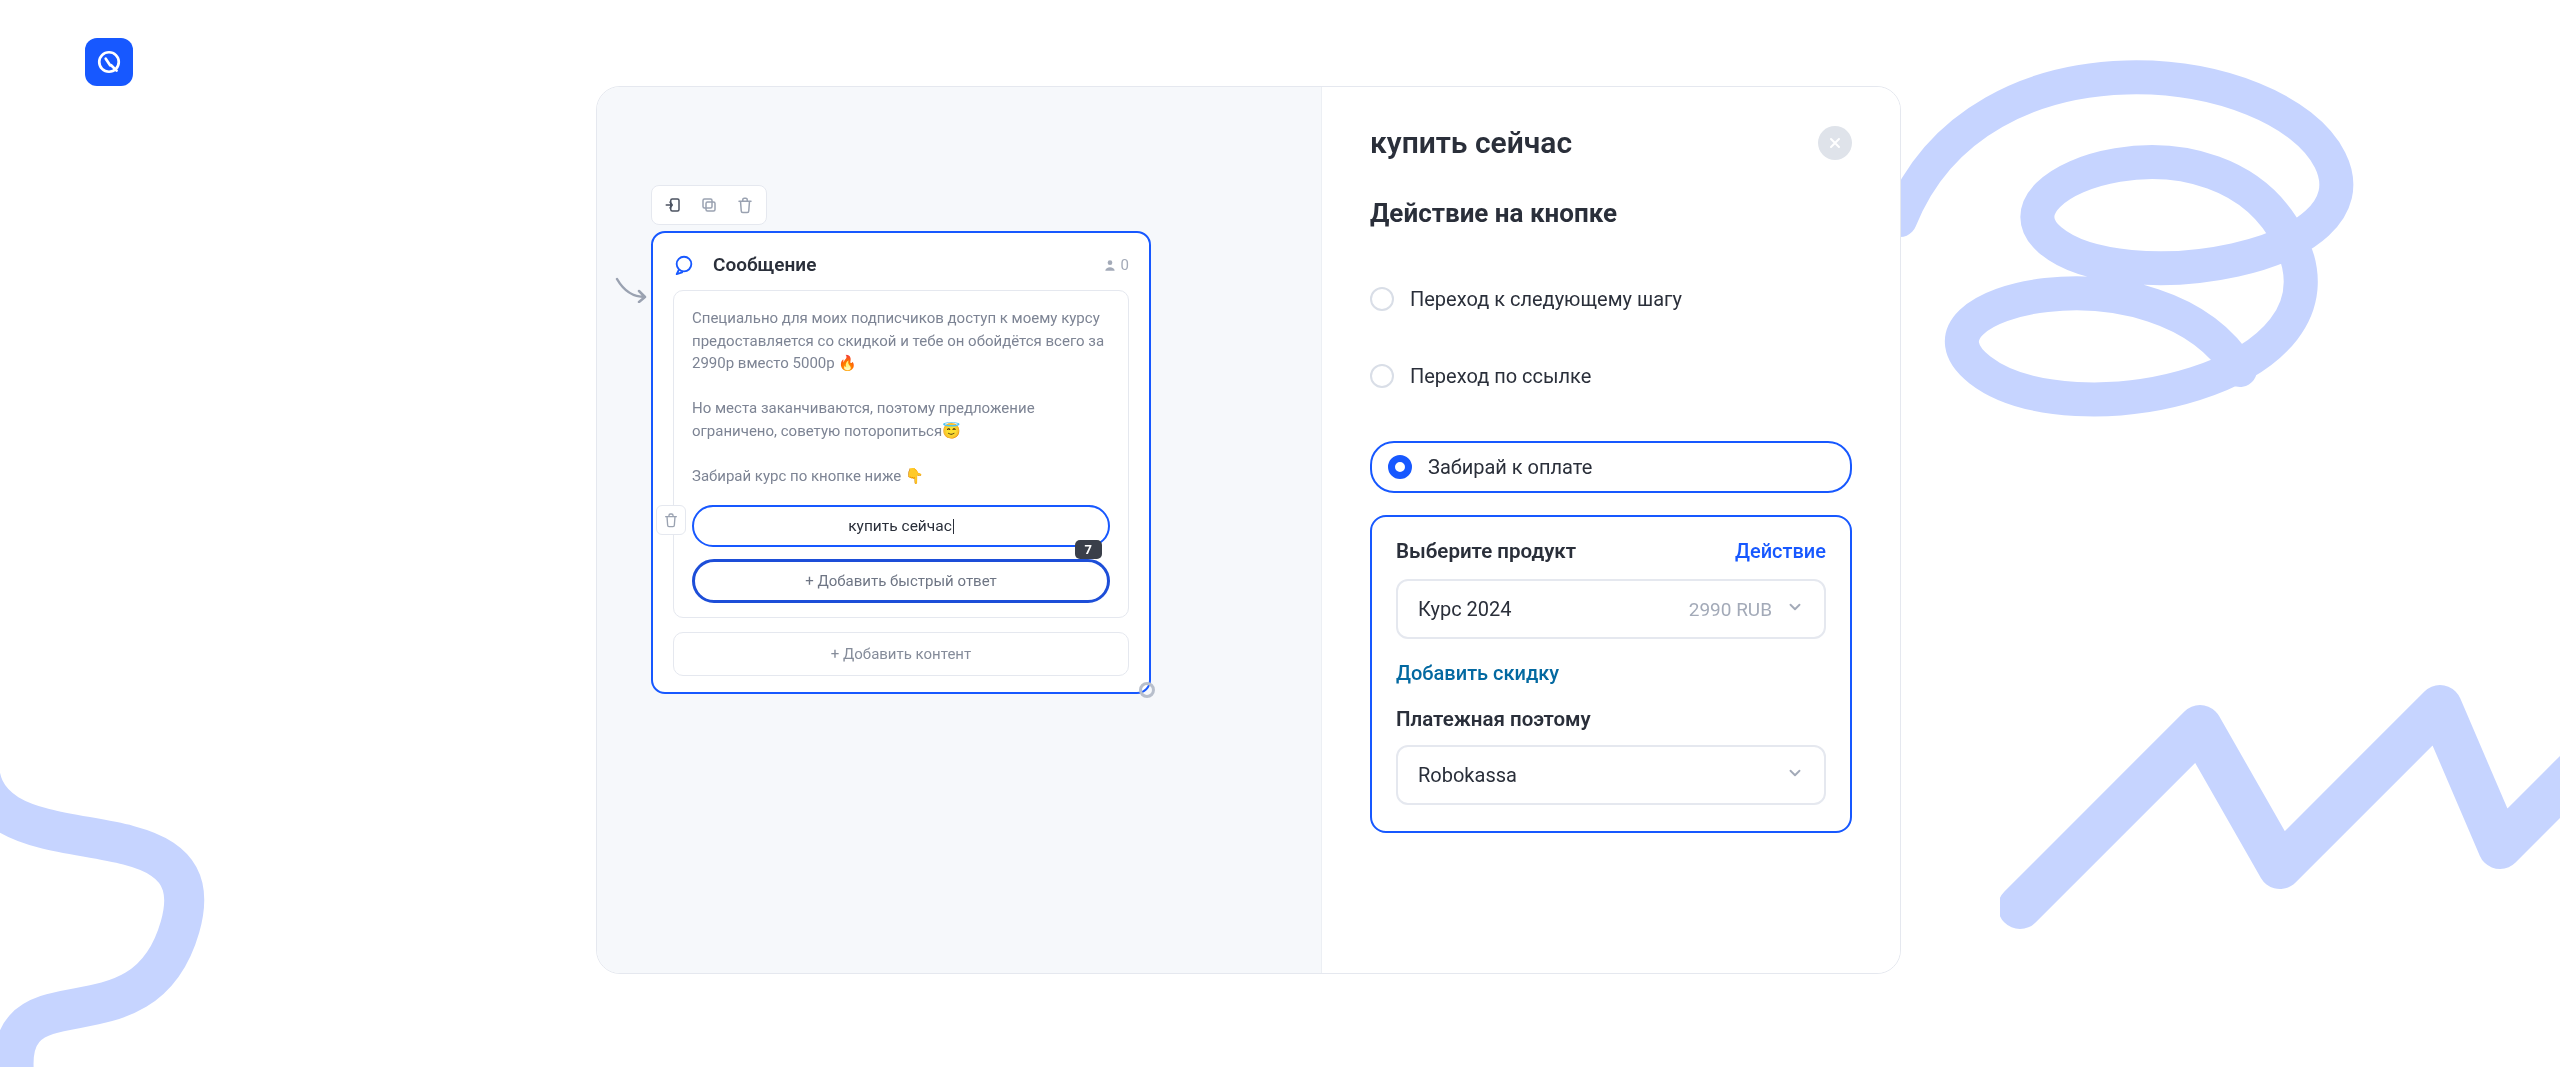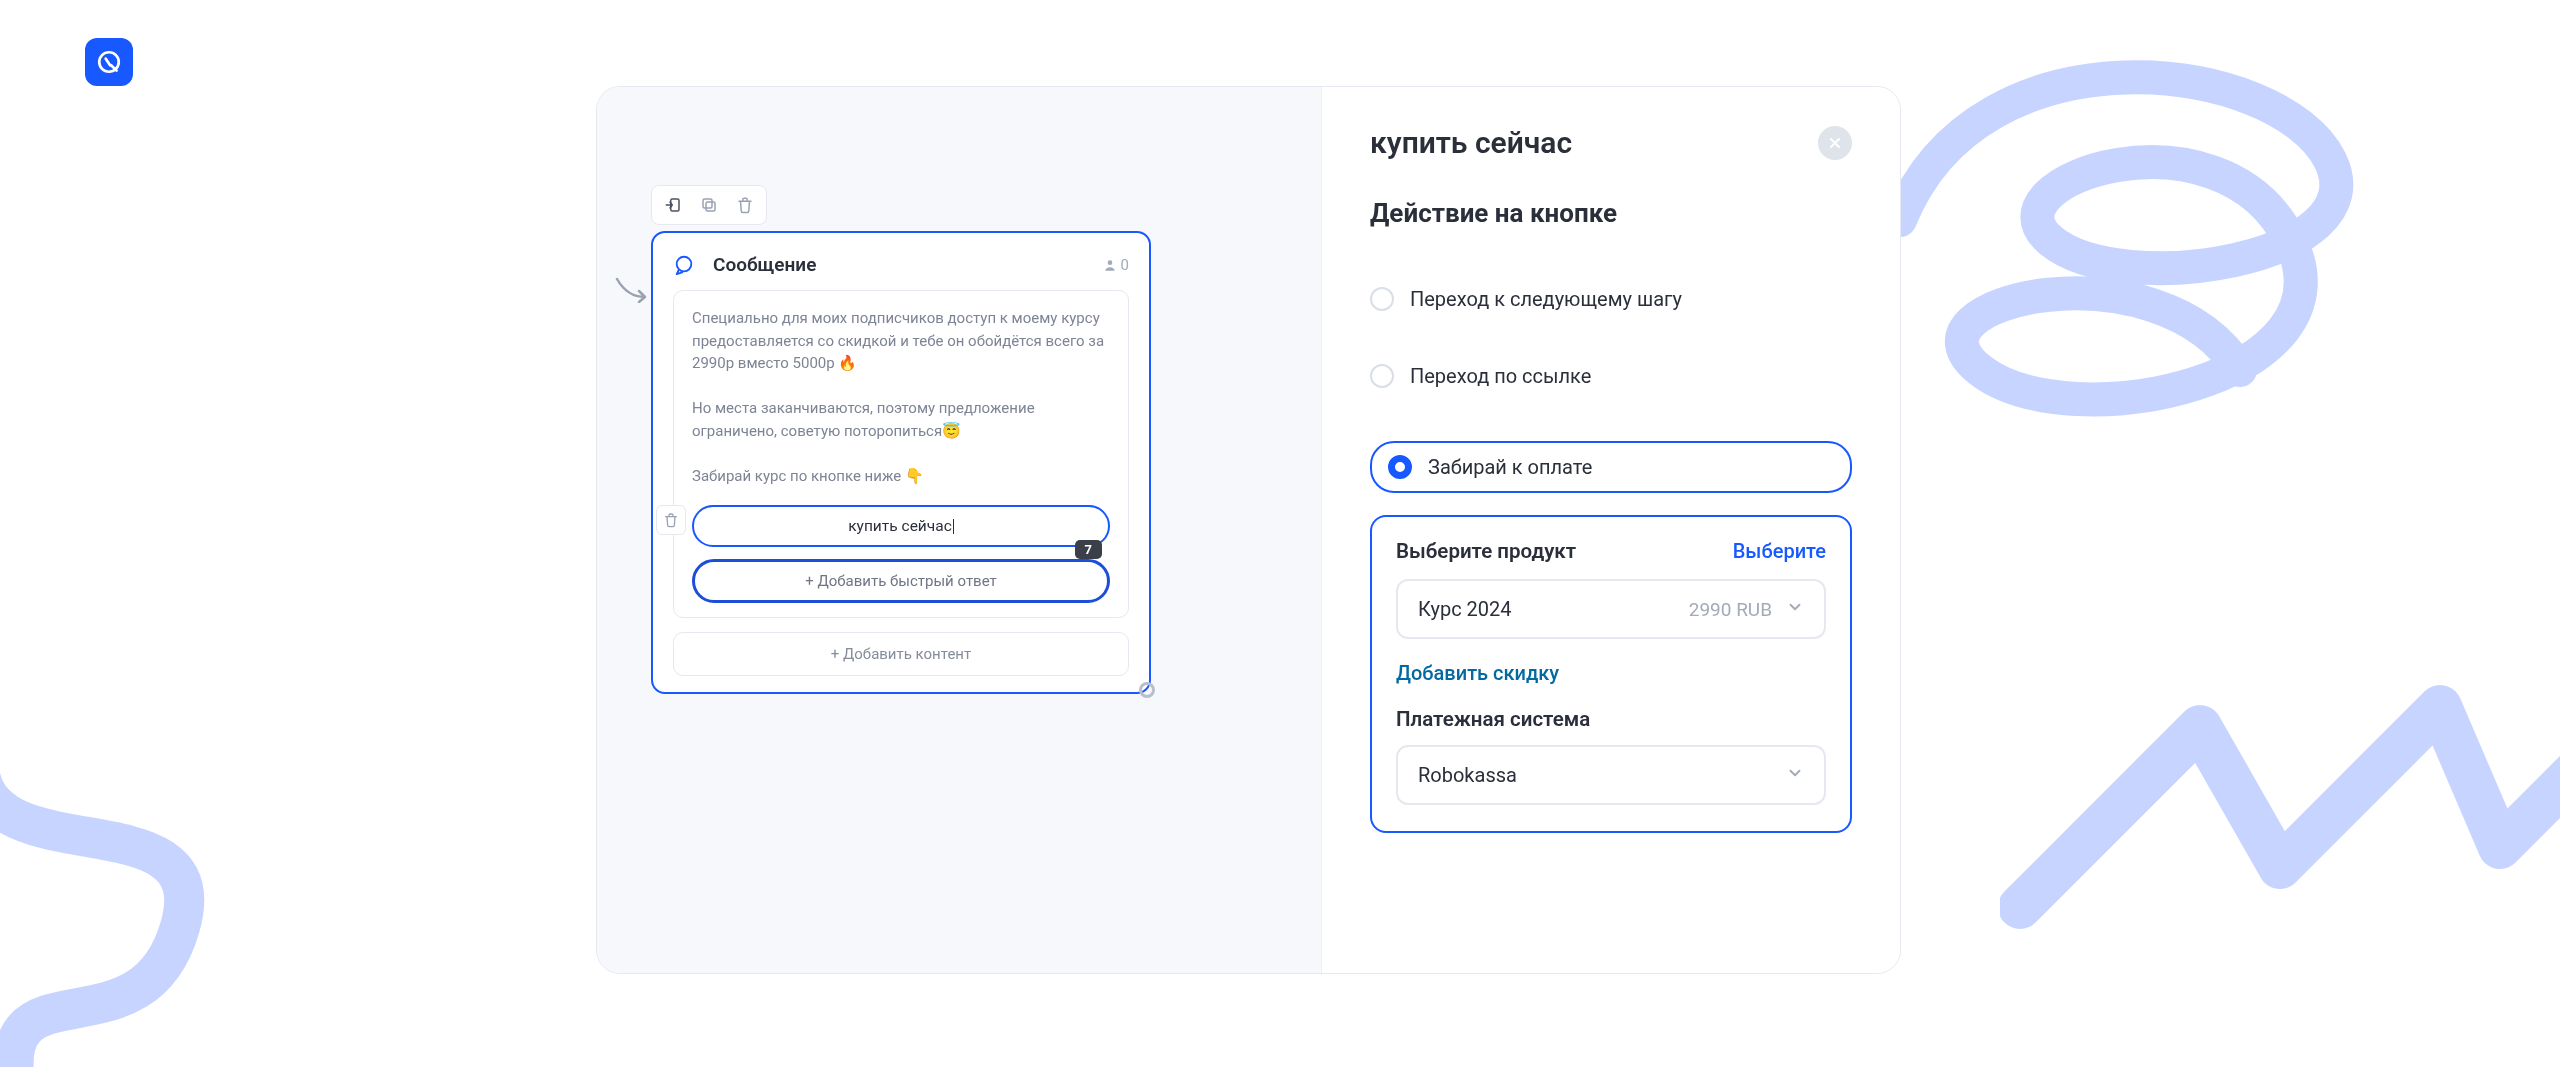--- a/index.html
+++ b/index.html
@@ -351,33 +351,33 @@
       </div>
       <div class="radio-item selected">
         <span class="radio-dot"></span>
         <span class="radio-label">Забирай к оплате</span>
       </div>
     </div>
 
     <div class="product-block">
       <div class="pb-head">
         <span class="pb-head-title">Выберите продукт</span>
-        <span class="pb-head-link">Выберите</span>
+        <span class="pb-head-link">Действие</span>
       </div>
       <div class="select-box">
         <span>Курс 2024</span>
         <span class="price">2990 RUB</span>
         <span class="chev">
           <svg viewBox="0 0 24 24" fill="none" stroke="currentColor" stroke-width="2.5" stroke-linecap="round" stroke-linejoin="round">
               <path d="M6 9l6 6 6-6"></path>
             </svg>
         </span>
       </div>
       <div class="discount-link">Добавить скидку</div>
-      <div class="ps-title">Платежная система</div>
+      <div class="ps-title">Платежная поэтому</div>
       <div class="select-box">
         <span>Robokassa</span>
         <span class="chev">
           <svg viewBox="0 0 24 24" fill="none" stroke="currentColor" stroke-width="2.5" stroke-linecap="round" stroke-linejoin="round">
               <path d="M6 9l6 6 6-6"></path>
             </svg>
         </span>
       </div>
     </div>
   </div>

